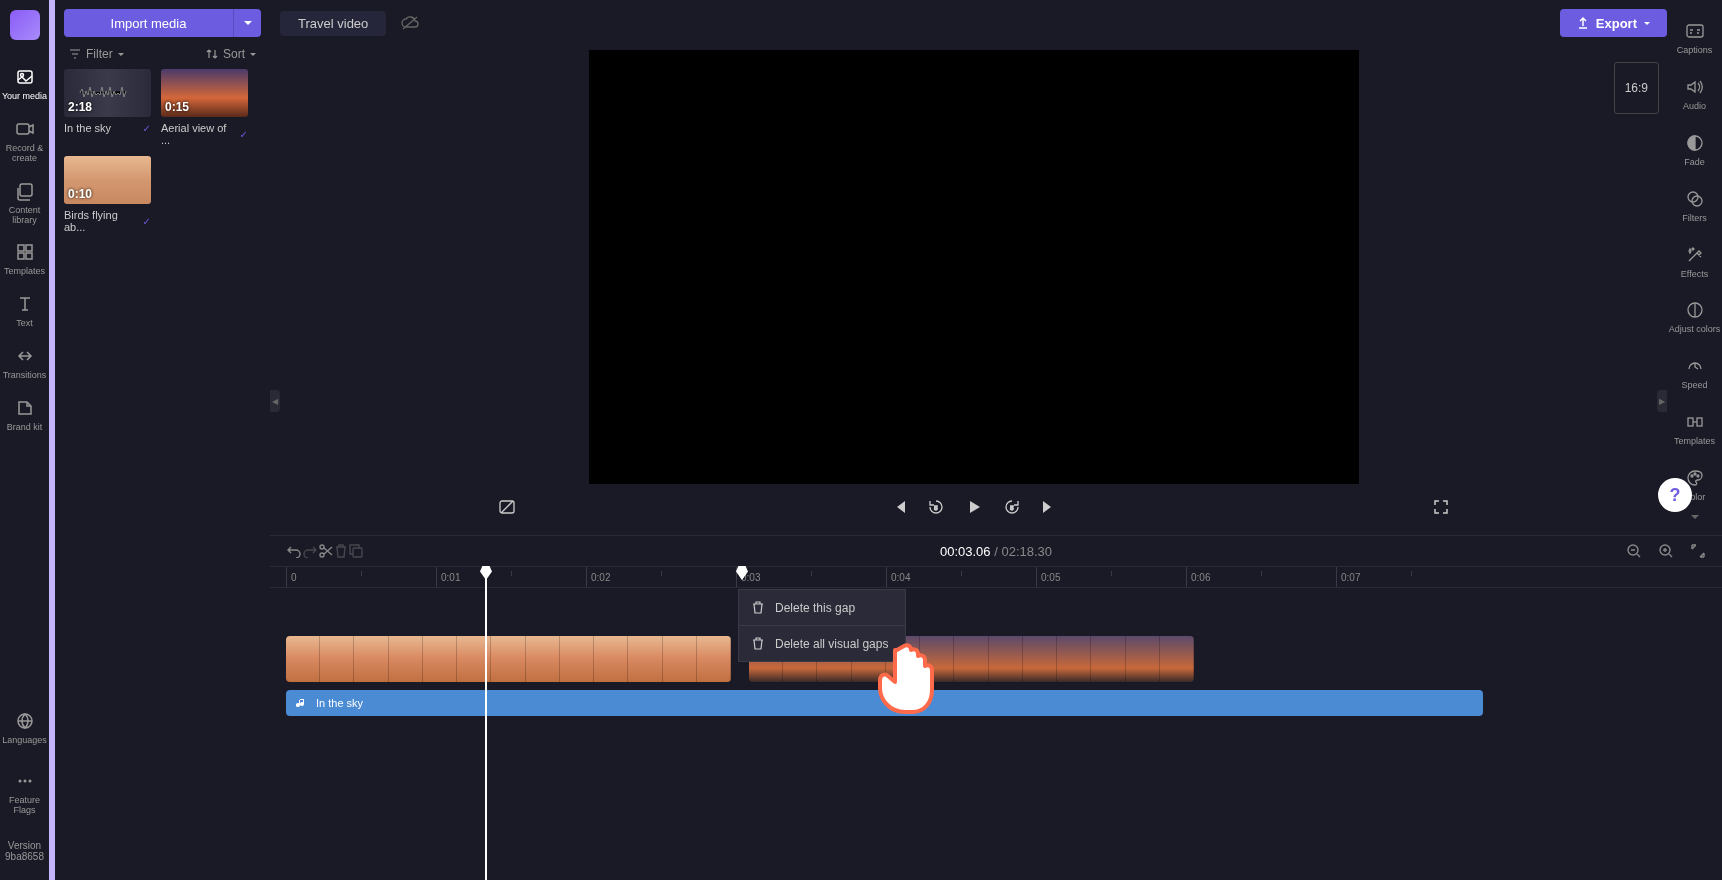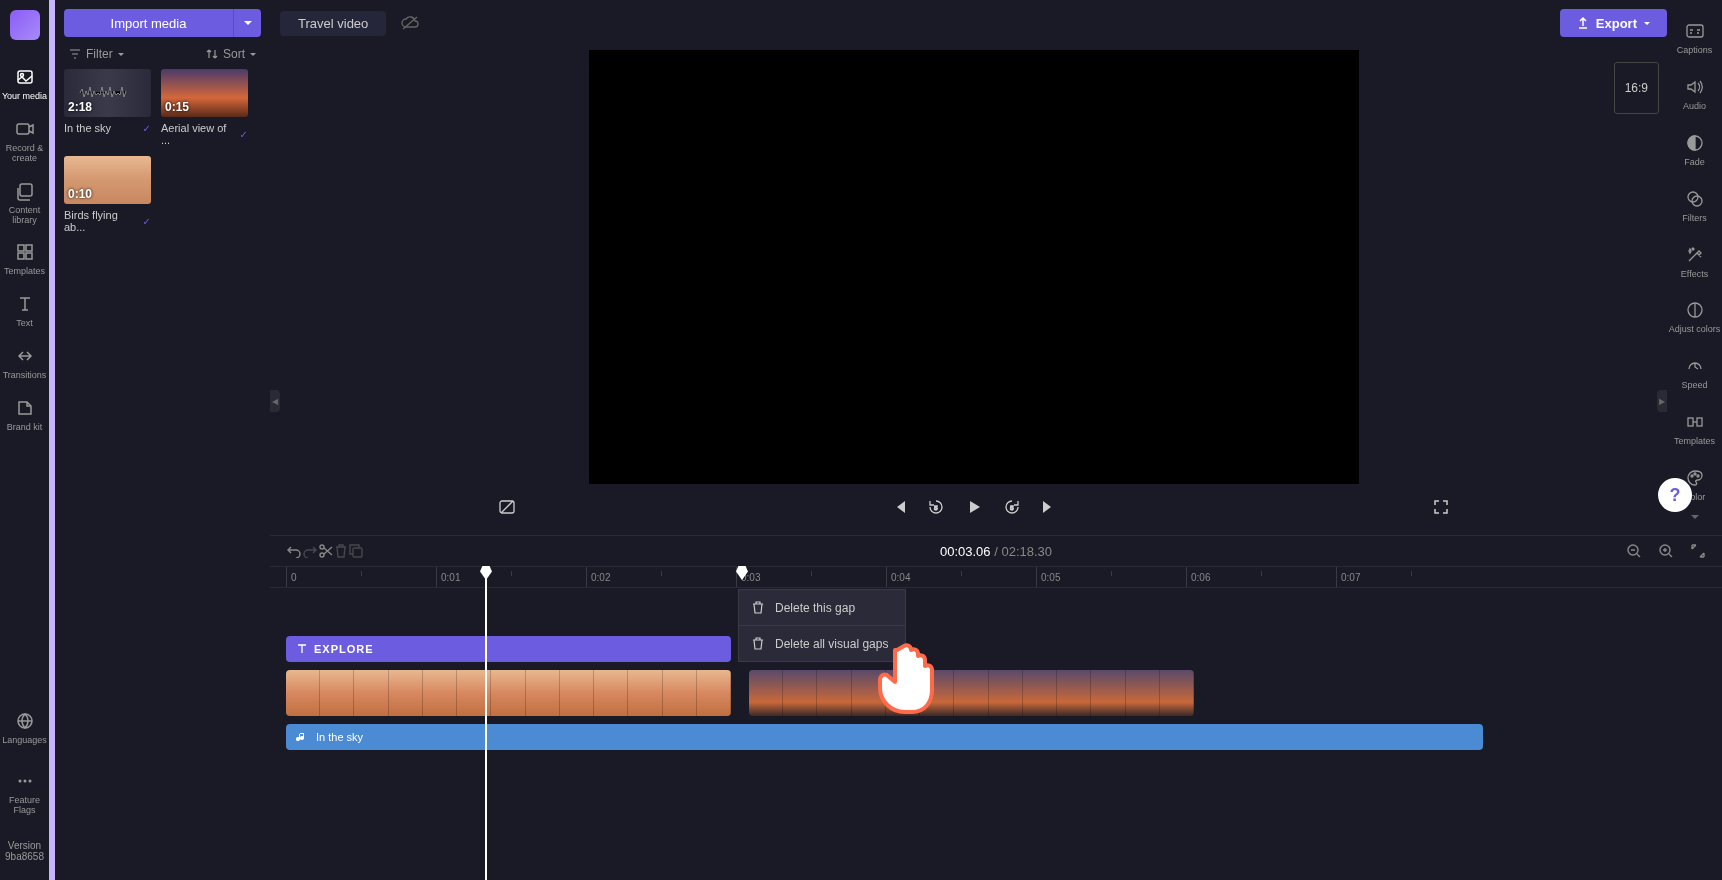--- a/index.html
+++ b/index.html
@@ -491,26 +491,20 @@
       </div>
     <div class="tick-minor" style="left:991px"></div>
     <div class="tick-major" style="left:1066px">
         <span class="tick-label">0:07</span>
       </div>
     <div class="tick-minor" style="left:1141px"></div>
   </div>
   <div class="playhead" style="left:215px;top:30px"></div>
   <div class="gap-head" style="left:471px;top:30px"></div>
   <div class="tracks">
-    <div class="track-text">
-      <svg width="12" height="12" viewBox="0 0 12 12" fill="none" stroke="currentColor" stroke-width="1.3">
-          <path d="M2 2h8M6 2v8"></path>
-        </svg>
-      <span>EXPLORE</span>
-    </div>
     <div class="track-video-row">
       <div class="clip" style="width:445px">
         <div class="frame"></div>
           <div class="frame"></div>
           <div class="frame"></div>
           <div class="frame"></div>
           <div class="frame"></div>
           <div class="frame"></div>
           <div class="frame"></div>
           <div class="frame"></div>

